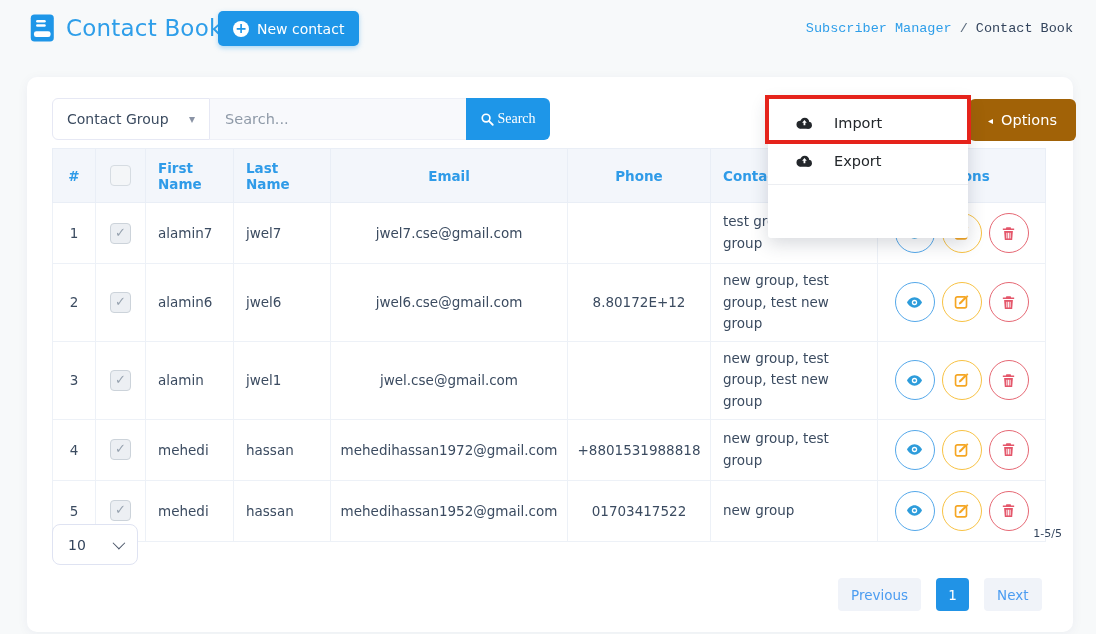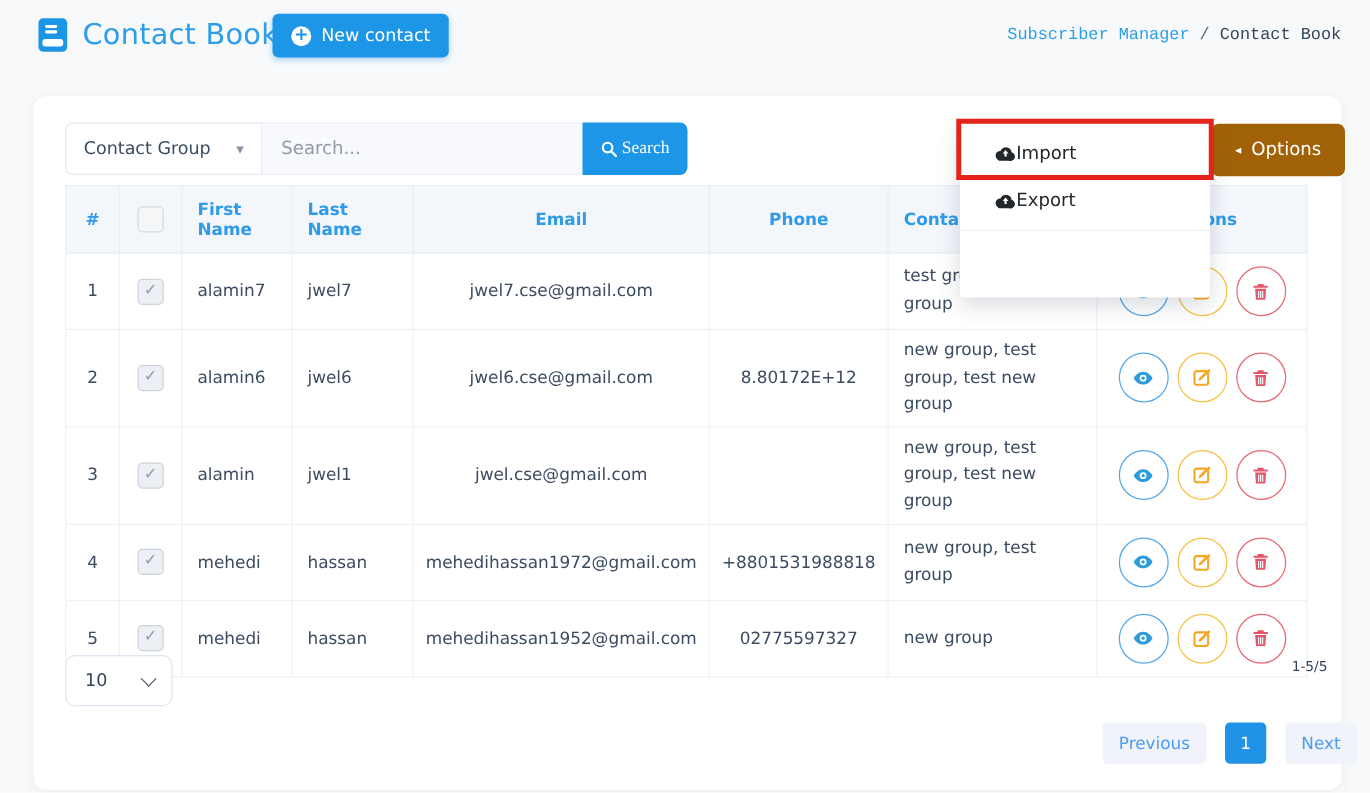--- a/index.html
+++ b/index.html
@@ -67,34 +67,34 @@
   .acts { display:flex; justify-content:center; gap:7px; }
   .act { width:40px; height:40px; border-radius:50%; background:#fff; display:inline-flex;
     align-items:center; justify-content:center; cursor:pointer; }
   .act.view { border:1.6px solid #54a8ea; }
   .act.edit { border:1.6px solid #f8c243; }
   .act.del  { border:1.6px solid #e66874; }
 
   
   .menu { position:absolute; left:768px; top:98px; width:200px; height:140px; background:#fff;
     border-radius:3px; box-shadow:0 6px 18px rgba(40,50,70,.18); z-index:40; padding-top:6px; }
-  .menu-item { height:38px; display:flex; align-items:center; gap:0; padding-left:27px;
+  .menu-item { height:38px; display:flex; align-items:center; gap:21px; padding-left:27px;
     font-size:14.5px; color:#23272b; cursor:pointer; }
   .menu-divider { border-top:1px solid #eceef2; margin:4px 0 8px 0; }
   .annotation { position:absolute; left:765px; top:95px; width:206px; height:49px;
     border:4px solid #e5231b; z-index:50; pointer-events:none; }
 
   
   .per-page { position:absolute; left:52px; top:524px; width:86px; height:41px;
     background:#fff; border:1px solid #dfe3f2; border-radius:8px; display:flex; align-items:center;
     justify-content:space-between; padding:0 15px; font-size:14px; color:#33445c; cursor:pointer; }
   .chev { width:9px; height:9px; border-right:1.8px solid #4a5568; border-bottom:1.8px solid #4a5568;
     transform:rotate(45deg) translateY(-2px); }
   .range { position:absolute; top:527px; right:34px; font-size:11px; color:#33445c; }
-  .pager { position:absolute; top:578px; left:882px; display:flex; gap:15px; align-items:center; height:33px; }
+  .pager { position:absolute; top:578px; left:838px; display:flex; gap:15px; align-items:center; height:33px; }
   .pg { height:33px; border:none; border-radius:4px; font-size:13.5px; cursor:pointer;
     display:flex; align-items:center; justify-content:center; font-family:inherit; }
   .pg.ghost { background:#f0f3f9; color:#4b9cf1; padding:0 13px; }
   .pg.active { background:#2193e6; color:#fff; width:33px; }
 
   svg { display:block; }
 </style>
 </head>
 <body>
 
@@ -321,21 +321,21 @@
       </td>
     </tr>
     <tr>
       <td class="ac">5</td>
       <td class="ac">
           <div class="cb checked"></div>
         </td>
       <td class="al">mehedi</td>
       <td class="al">hassan</td>
       <td class="ac">mehedihassan1952@gmail.com</td>
-      <td class="ac">02775597327</td>
+      <td class="ac">01703417522</td>
       <td class="al groups">new group</td>
       <td class="ac">
         <div class="acts">
           <span class="act view">
               <svg width="19" height="19" viewBox="0 0 24 24">
                 <path d="M12 5.5C7.5 5.5 3.9 9.2 2.5 12c1.4 2.8 5 6.5 9.5 6.5s8.1-3.7 9.5-6.5c-1.4-2.8-5-6.5-9.5-6.5z" fill="#2d9cdb"></path>
                 <circle cx="12" cy="12" r="3.4" fill="#fff"></circle>
                 <circle cx="12" cy="12" r="1.7" fill="#2d9cdb"></circle>
               </svg>
             </span>

